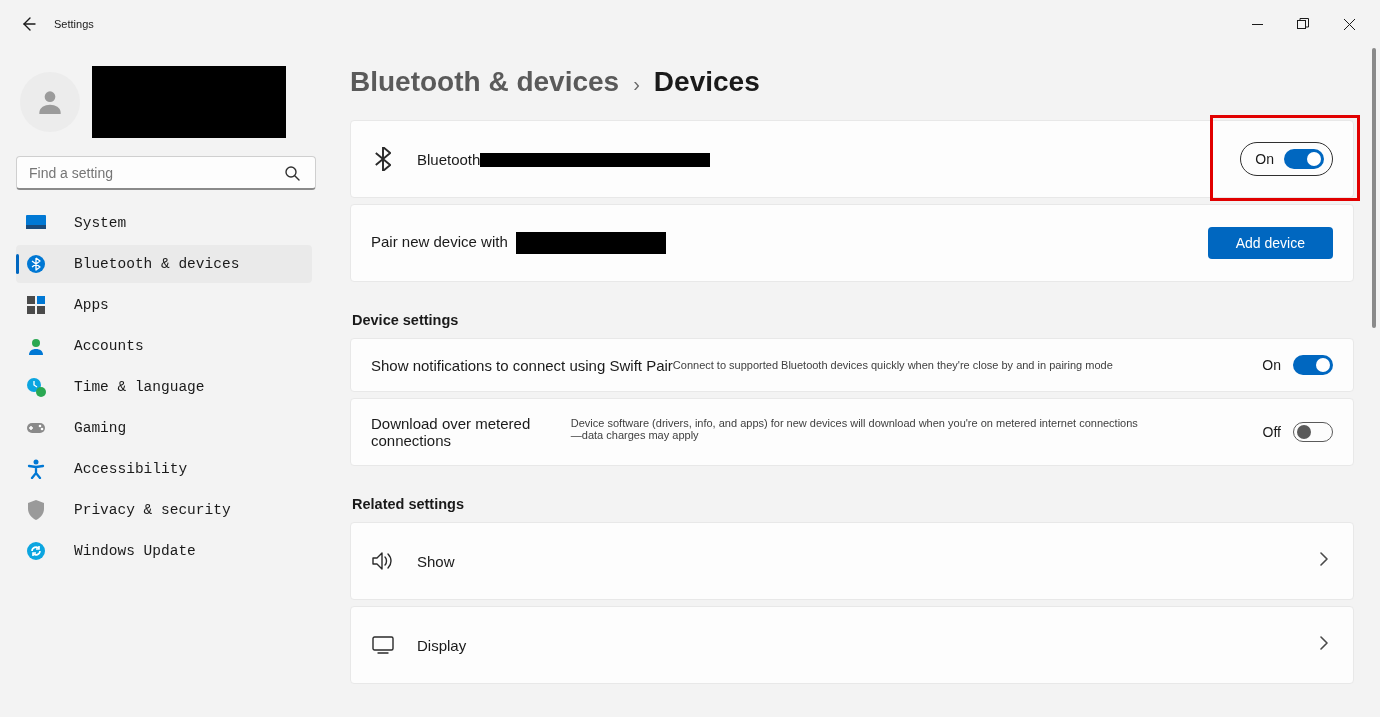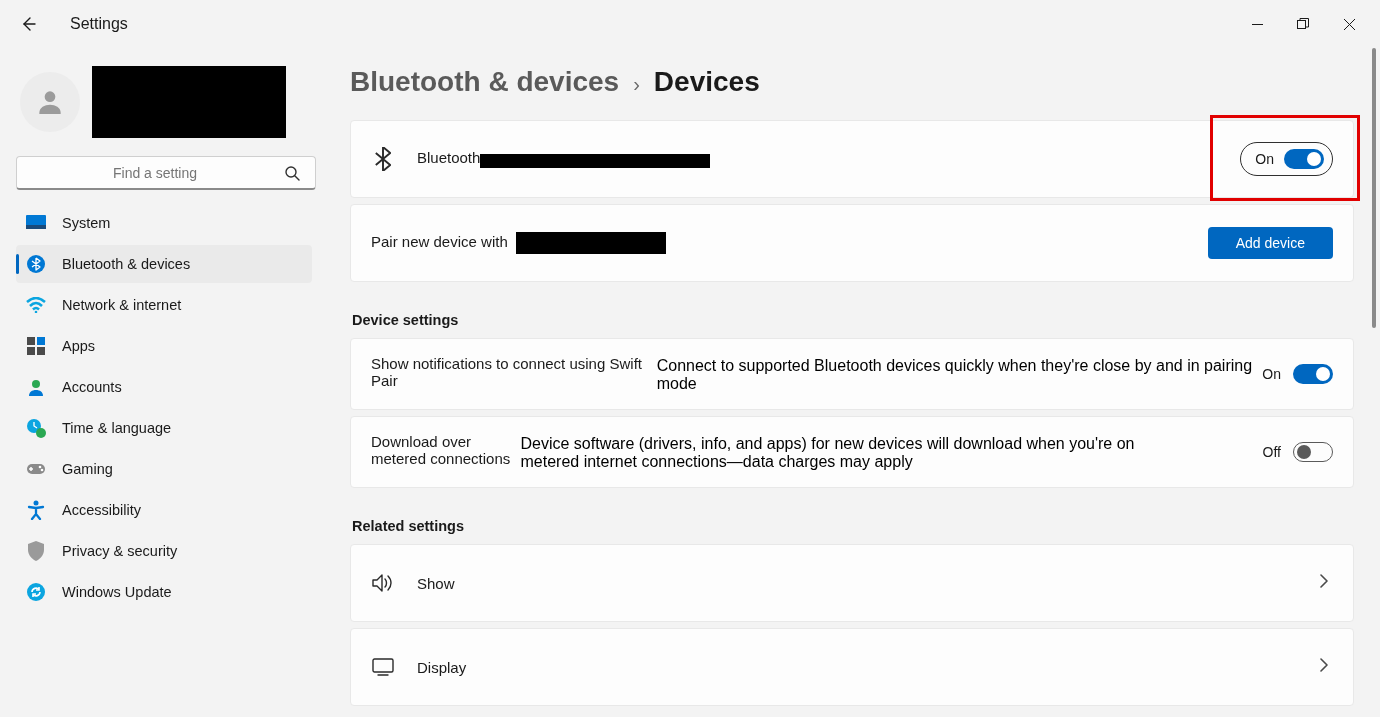--- a/index.html
+++ b/index.html
@@ -18,21 +18,21 @@
     align-items: center;
     height: 48px;
     padding: 0 8px;
   }
   .titlebar .back {
     width: 40px; height: 40px;
     display:flex; align-items:center; justify-content:center;
     border-radius:4px;
     cursor:pointer;
   }
-  .titlebar .title { font-size: 16px; margin-left: 22px; }
+  .titlebar .title { font-size: 11px; margin-left: 6px; }
   .window-controls {
     margin-left: auto;
     display:flex;
   }
   .window-controls .wc {
     width: 46px; height: 32px;
     display:flex; align-items:center; justify-content:center;
     cursor:pointer;
   }
 
@@ -84,38 +84,38 @@
   }
   .search-wrap input {
     width: 300px; height:34px;
     padding: 6px 34px 6px 12px;
     font-size:14px;
     border:1px solid #cfcfcf;
     border-bottom:2px solid #8a8a8a;
     border-radius:4px;
     background:#fdfdfd;
     outline:none;
-    text-align:center;
   }
   .search-wrap .search-icon {
     position:absolute; right:12px; top:50%; transform:translateY(-50%);
     width:16px; height:16px;
   }
 
   
   .nav { margin-top: 6px; }
   .nav-item {
-    display:flex; align-items:center; gap:16px;
+    display:flex; align-items:center; gap:28px;
     height:38px;
     padding: 0 10px 0 10px;
     margin: 3px 4px 3px 0;
     border-radius:4px;
     font-size:14.5px;
     cursor:pointer;
     position:relative;
+    font-family:Liberation Mono, monospace;
   }
   .nav-item .icon { width:20px; height:20px; display:flex; align-items:center; justify-content:center; font-size:18px; }
   .nav-item.active { background:#eaeaea; }
   .nav-item.active::before {
     content:"";
     position:absolute; left:0; top:9px; bottom:9px; width:3px;
     background:#0067c0; border-radius:3px;
   }
 
   
@@ -134,21 +134,21 @@
     border-radius:4px;
     padding: 16px 20px;
     margin-bottom: 6px;
     display:flex; align-items:center;
   }
   .card + .card { margin-top:4px; }
   .card .left { display:flex; align-items:center; gap:22px; flex:1; min-width:0; }
   .card .icon-slot { width:24px; display:flex; justify-content:center; color:#3a3a3a; }
   .card .lines { display:flex; }
   .card .line1 { font-size:15px; }
-  .card .line2 { font-size:16px; color:#000000; margin-top:2px; }
+  .card .line2 { font-size:11px; color:#404040; margin-top:2px; }
   .redact-sm { display:inline-block; background:#000; height:14px; width:230px; vertical-align:middle; }
   .redact-inline { display:inline-block; background:#000; height:22px; width:150px; vertical-align:middle; margin-left:4px; }
 
   .section-title {
     font-size:14.5px; font-weight:600;
     margin: 30px 0 10px 2px;
   }
 
   
   .toggle-wrap { display:flex; align-items:center; gap:12px; }
@@ -263,31 +263,20 @@
         <span class="icon">
             <svg width="18" height="18" viewBox="0 0 18 18">
               <circle cx="9" cy="9" r="9" fill="#0078d4"></circle>
               <path d="M9 3v12l4-3-8-6m0 6l8-6-4-3" stroke="#fff" stroke-width="1.3" fill="none" stroke-linejoin="round"></path>
             </svg>
           </span>
         <span>Bluetooth &amp; devices</span>
       </div>
       <div class="nav-item">
         <span class="icon">
-            <svg width="20" height="16" viewBox="0 0 20 16">
-              <path d="M1 5 Q10 -3 19 5" stroke="#0ba5e0" stroke-width="2.5" fill="none"></path>
-              <path d="M4 9 Q10 3 16 9" stroke="#0ba5e0" stroke-width="2.5" fill="none"></path>
-              <path d="M7 12.5 Q10 9.5 13 12.5" stroke="#0ba5e0" stroke-width="2.5" fill="none"></path>
-              <circle cx="10" cy="15" r="1.3" fill="#0ba5e0"></circle>
-            </svg>
-          </span>
-        <span>Network &amp; internet</span>
-      </div>
-      <div class="nav-item">
-        <span class="icon">
             <svg width="18" height="18" viewBox="0 0 18 18">
               <rect x="0" y="0" width="8" height="8" fill="#4a4a4a"></rect>
               <rect x="10" y="0" width="8" height="8" fill="#0078d4"></rect>
               <rect x="0" y="10" width="8" height="8" fill="#4a4a4a"></rect>
               <rect x="10" y="10" width="8" height="8" fill="#4a4a4a"></rect>
             </svg>
           </span>
         <span>Apps</span>
       </div>
       <div class="nav-item">

